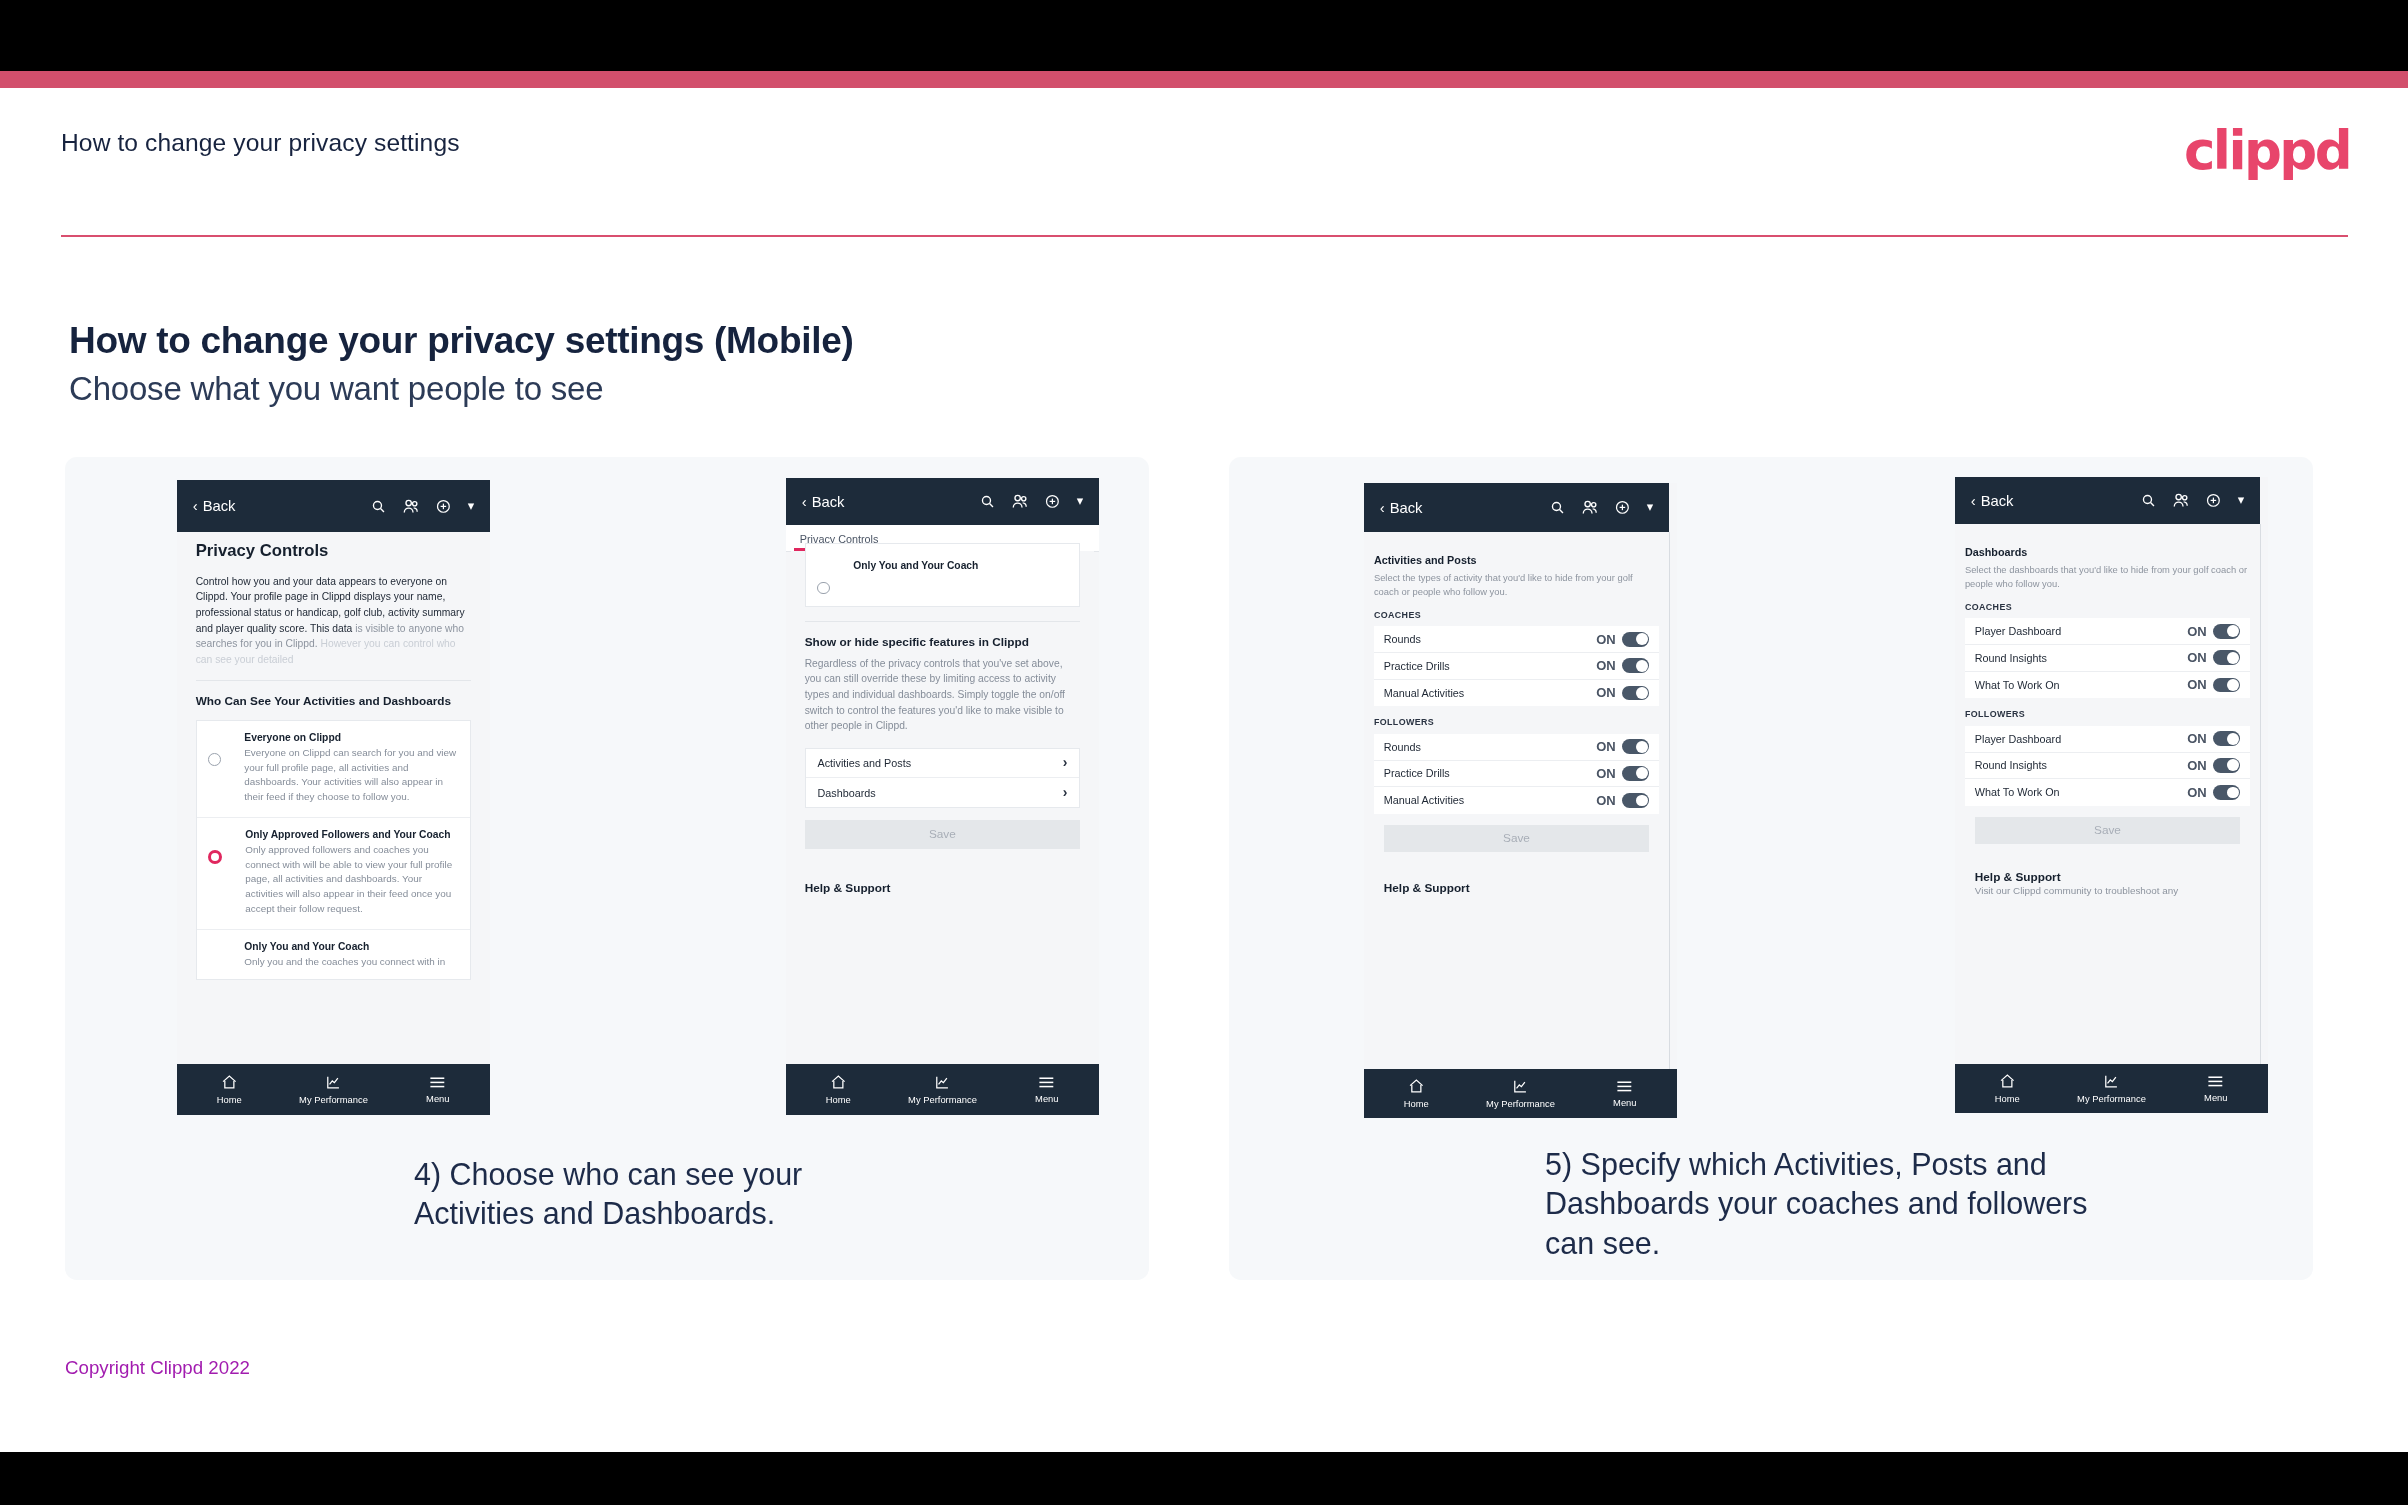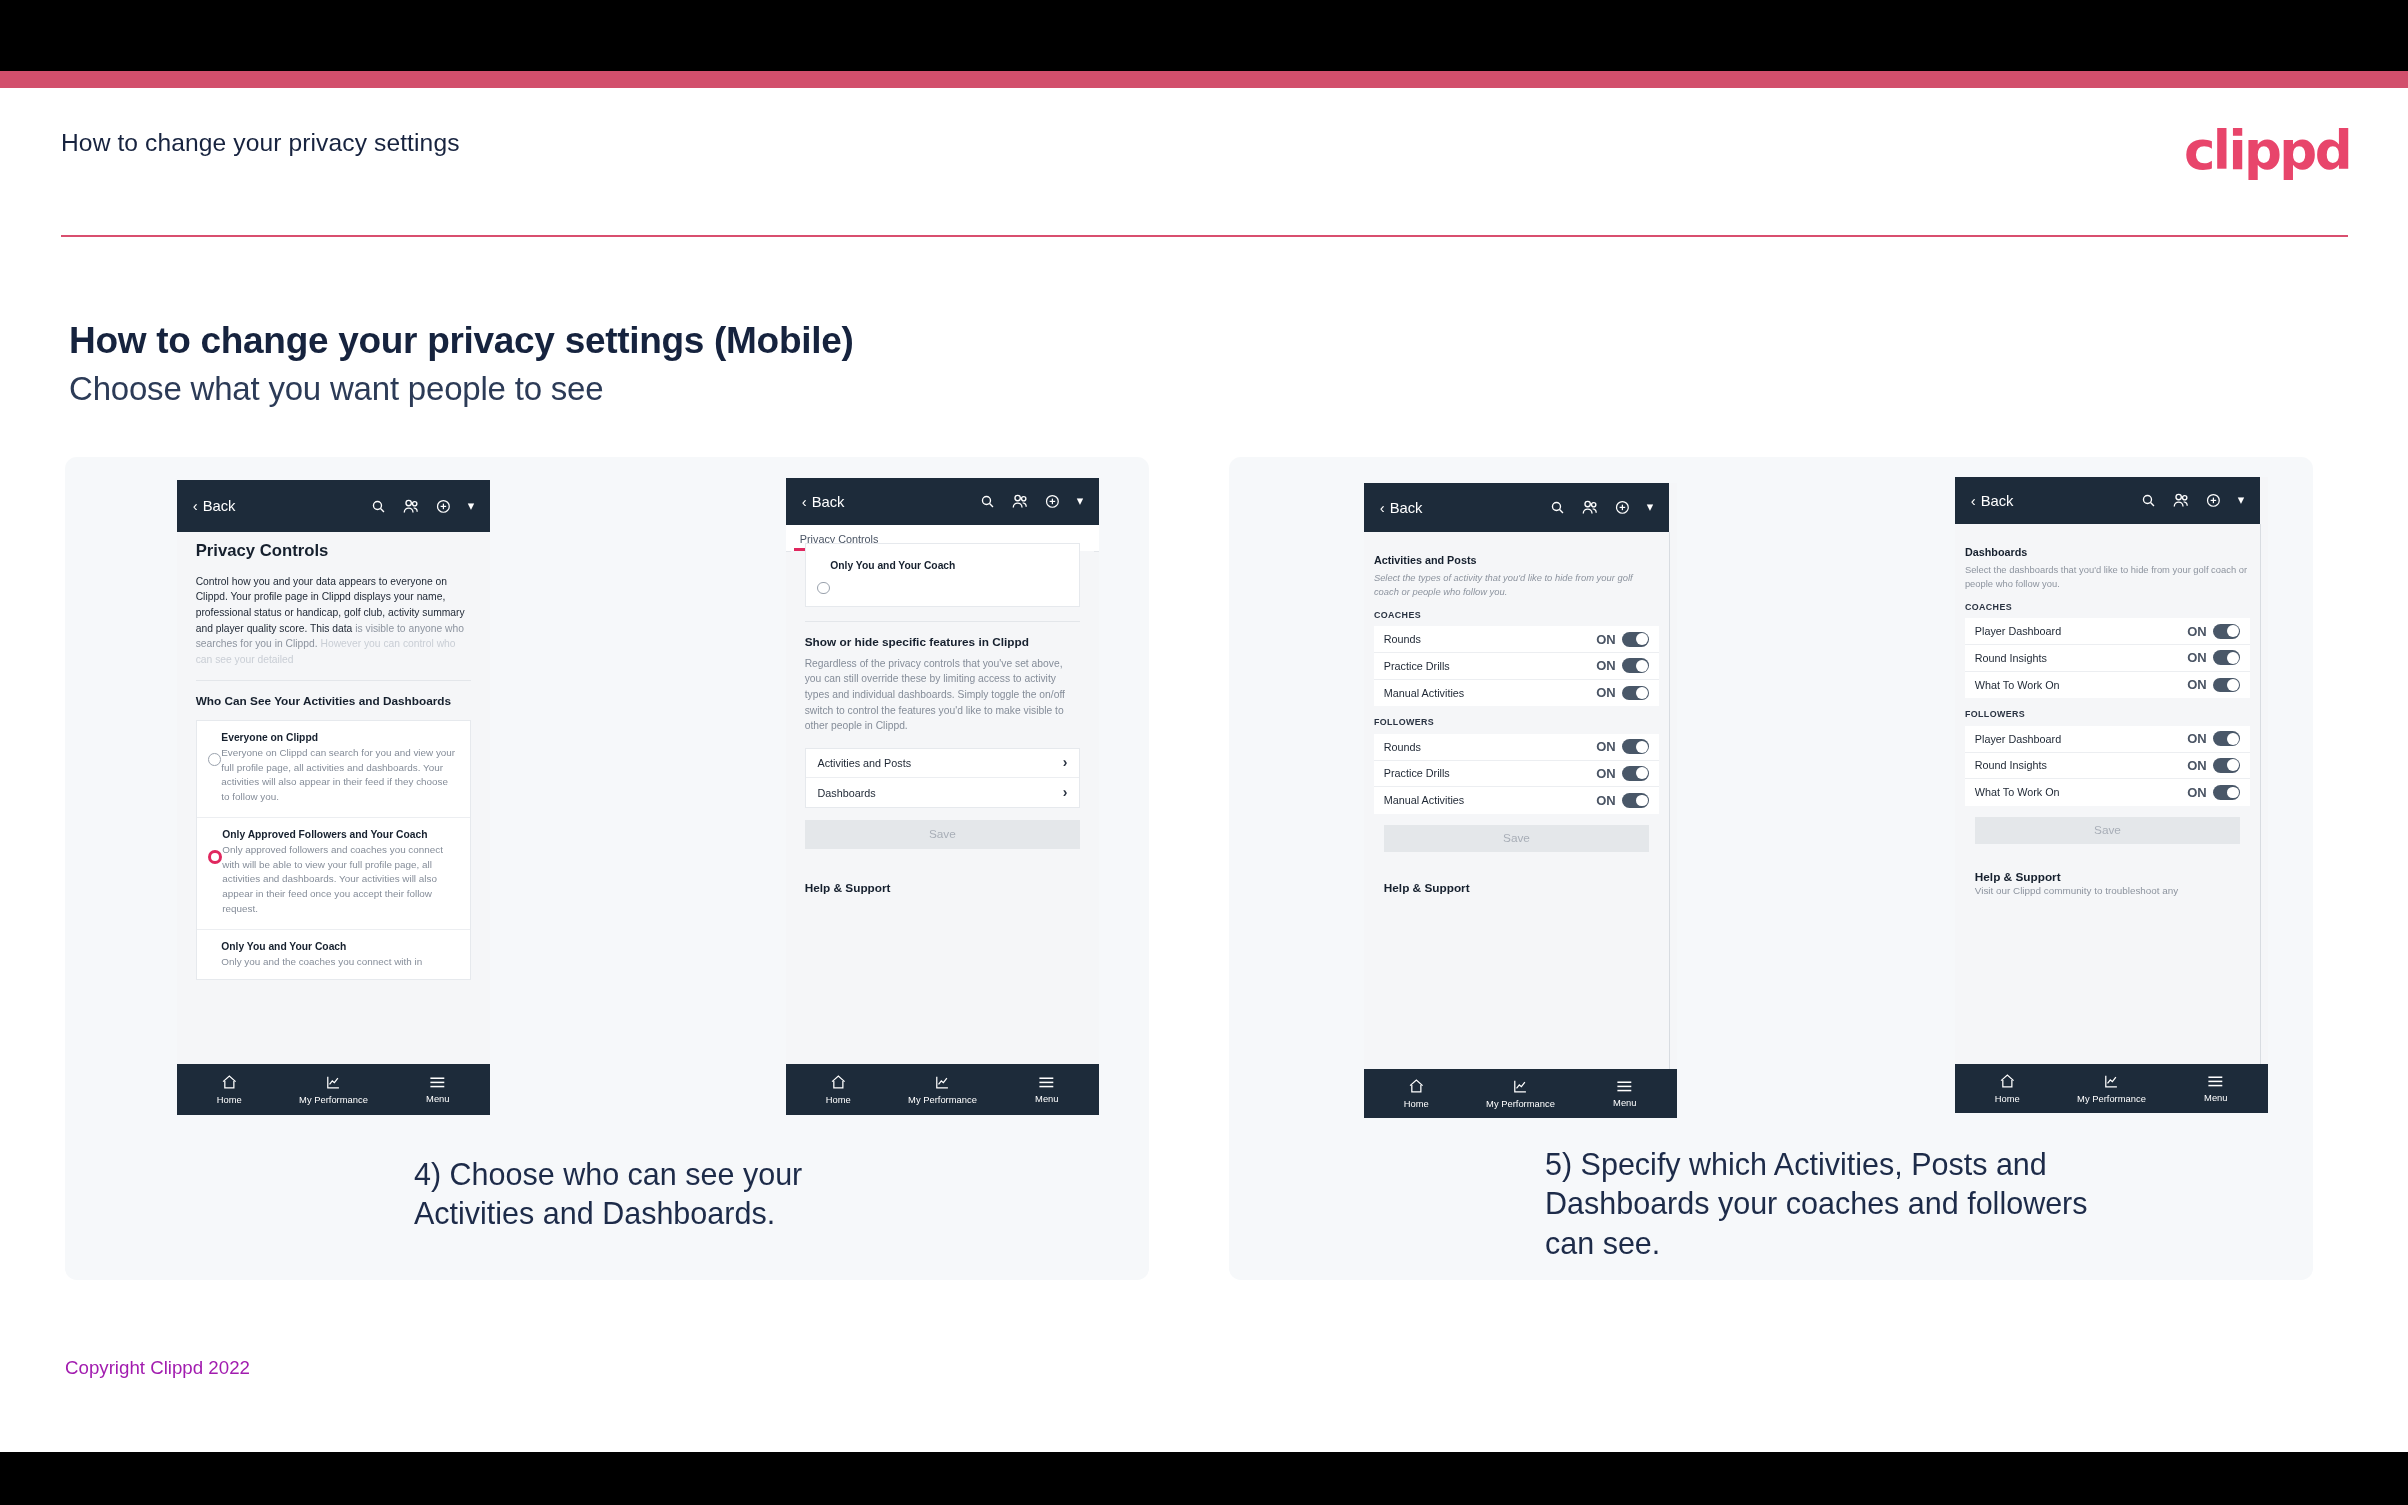--- a/index.html
+++ b/index.html
@@ -65,21 +65,21 @@
   .scr{position:relative;background:#f5f6f8;box-sizing:border-box;}
 
   .h1{font-size:16.7px;font-weight:700;color:#16202e;}
   .ptxt{font-size:10.3px;line-height:1.52;color:#1d2633;}
   .ptxt .fade1{color:#8d949f;}
   .ptxt .fade2{color:#c9ced5;}
   .rule{height:1px;background:#e3e6ea;}
   .h2{font-size:11.8px;font-weight:700;color:#16202e;}
 
   .optcard{background:#fff;border:1px solid #e6e9ed;box-sizing:border-box;}
-  .opt{display:flex;gap:0;padding:10.8px 11.8px 11.8px 11.8px;box-sizing:border-box;border-bottom:1px solid #eceef1;}
+  .opt{display:flex;gap:23px;padding:10.8px 11.8px 11.8px 11.8px;box-sizing:border-box;border-bottom:1px solid #eceef1;}
   .opt:last-child{border-bottom:none;}
   .radio{
     width:12.8px;height:12.8px;border-radius:50%;border:1.4px solid #9aa2ad;flex:0 0 auto;
     margin-top:21.7px;box-sizing:border-box;
   }
   .radio.sel{border:3.9px solid #e0275e;width:13.8px;height:13.8px;}
   .opt .otitle{font-size:10.3px;font-weight:700;color:#16202e;margin-bottom:3px;}
   .opt .odesc{font-size:9.9px;line-height:1.5;color:#858d99;}
 
   .tabbar{background:#fff;border-bottom:1px solid #e3e6ea;display:flex;align-items:flex-end;}
@@ -345,21 +345,21 @@
           </svg>
       </span>
       <span class="chev">▾</span>
     </div>
   </div>
 
   <div class="vline" style="left:305px;top:49px;height:537px;"></div>
 
   <div class="scr" style="position:absolute;left:0;top:49px;width:305px;height:586px;padding:0 9.9px;">
     <div class="subh" style="margin-top:21.7px;">Activities and Posts</div>
-    <div class="subp" style="margin-top:4.9px;font-style:italic;">Select the types of activity that you'd like to hide from your golf coach or people who follow you.</div>
+    <div class="subp" style="margin-top:4.9px;">Select the types of activity that you'd like to hide from your golf coach or people who follow you.</div>
 
     <div class="seclbl" style="margin-top:10.8px;">COACHES</div>
     <div style="margin-top:6.9px;">
       <div class="tgrow" style="height:26.6px;padding:0 9.9px;">
         <span class="lbl">Rounds</span>
         <span class="on">ON</span>
         <span class="switch">
             <span class="knob"></span>
           </span>
       </div>

